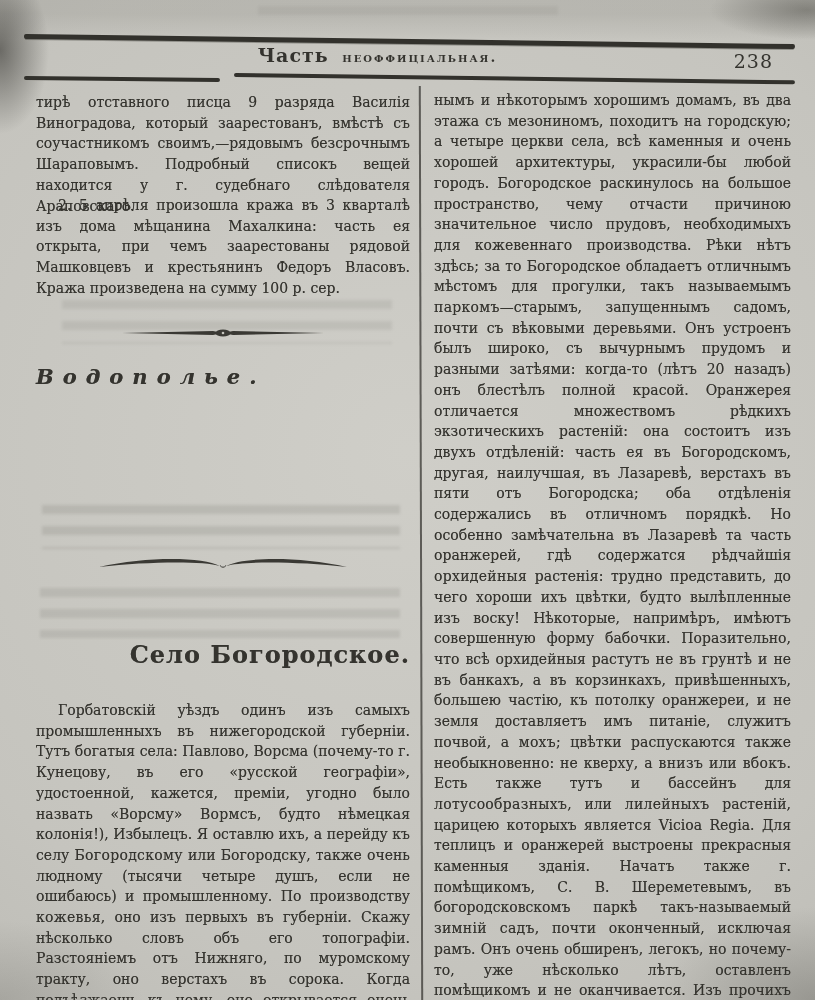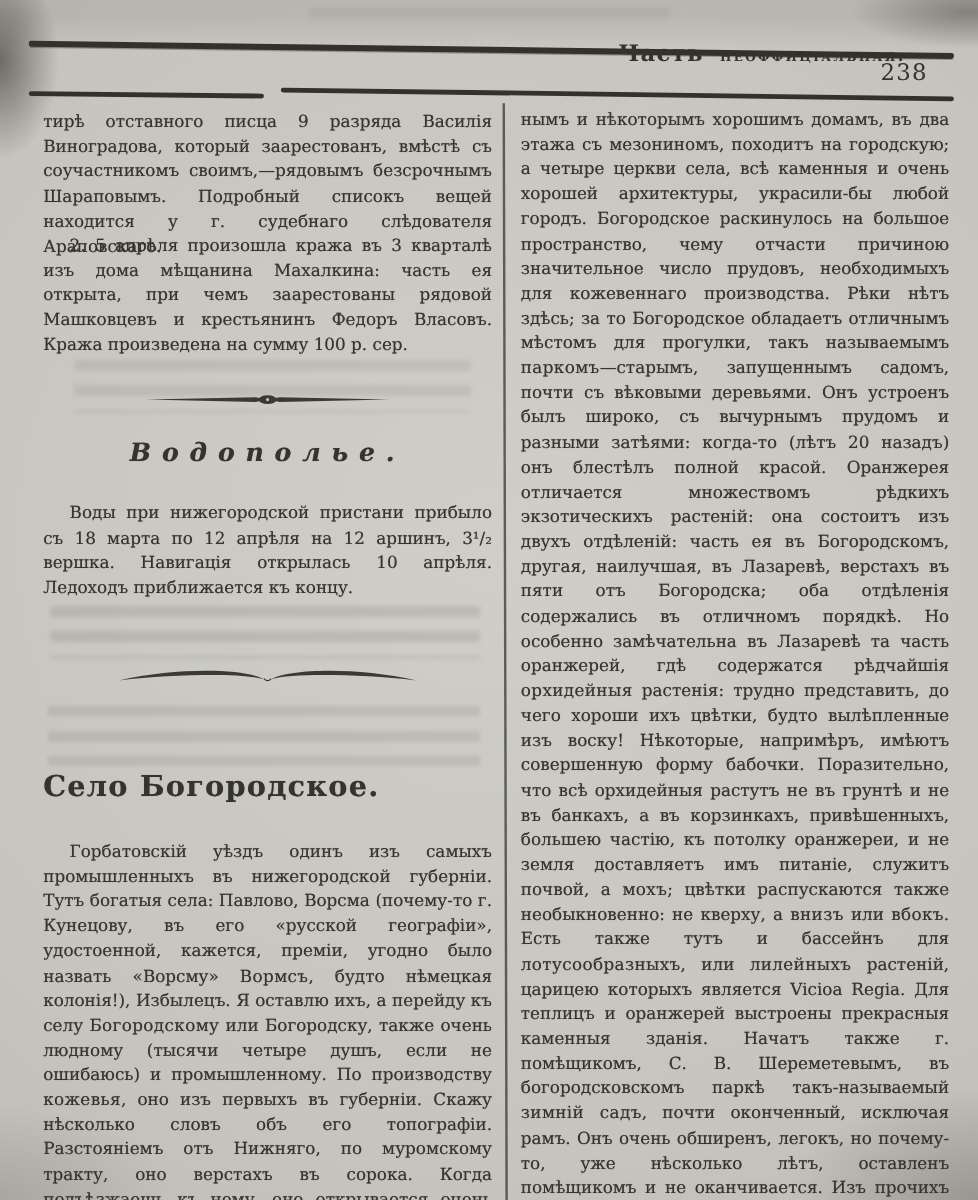--- a/index.html
+++ b/index.html
@@ -25,21 +25,21 @@
   .g2{left:42px;top:505px;width:358px;height:44px;opacity:.5;}
   .g3{left:40px;top:588px;width:360px;height:50px;opacity:.45;}
   .g4{left:258px;top:6px;width:300px;height:18px;opacity:.3;}
 
   .rule{position:absolute;background:#32312c;transform-origin:left center;border-radius:2px;}
   .rule-top{left:24px;right:20px;top:34px;height:5px;transform:rotate(0.75deg);
     box-shadow:0 2px 0 -1px rgba(50,49,44,0.35);}
   .rule-bot-a{left:24px;top:76px;width:196px;height:4px;transform:rotate(0.6deg);}
   .rule-bot-b{left:234px;right:20px;top:73px;height:4px;transform:rotate(0.75deg);}
 
-  .masthead{position:absolute;left:0;right:60px;top:34px;text-align:right;
+  .masthead{position:absolute;left:0;right:60px;top:44px;text-align:center;
     font-weight:bold;white-space:nowrap;}
   .mh-main{font-size:19px;letter-spacing:1px;}
   .mh-sub{font-size:14px;font-variant:small-caps;letter-spacing:2px;margin-left:8px;}
   .pageno{position:absolute;right:42px;top:50px;font-size:19px;letter-spacing:1px;}
 
   .colrule{position:absolute;left:420px;top:86px;bottom:-6px;width:2px;
     background:rgba(55,54,49,0.75);transform:rotate(-0.15deg);}
 
   .col{position:absolute;top:92px;}
   .col.left{left:36px;width:374px;height:908px;}
@@ -48,25 +48,25 @@
   .para{margin:0;font-size:14px;line-height:20.7px;text-align:justify;
     text-shadow:0 0 0.6px rgba(52,51,46,0.55);}
   .ind{text-indent:22px;}
   .it{letter-spacing:0.3px;}
 
   .lc-p1{position:absolute;top:0;left:0;right:0;}
   .lc-p2{position:absolute;top:103px;left:0;right:0;}
   .orn{position:absolute;left:0;right:0;text-align:center;}
   .orn1{top:230px;}
   .orn2{top:460px;}
-  .vodop{position:absolute;top:272px;left:0;right:0;margin:0;text-align:center;
+  .vodop{position:absolute;top:272px;left:0;right:0;margin:0;text-align:left;
     font-size:21px;font-weight:bold;font-style:italic;letter-spacing:9px;
     text-shadow:0 0 0.6px rgba(52,51,46,0.6);}
   .lc-p3{position:absolute;top:326px;left:0;right:0;}
-  .selo{position:absolute;top:548px;left:0;right:0;margin:0;text-align:left;
+  .selo{position:absolute;top:548px;left:0;right:0;margin:0;text-align:right;
     font-size:24px;font-weight:bold;letter-spacing:1px;
     text-shadow:0 0 0.6px rgba(52,51,46,0.6);}
   .lc-p4{position:absolute;top:608px;left:0;right:0;}
   svg{vertical-align:middle;}
 </style>
 </head>
 <body>
 
 <div class="page">
 
@@ -96,21 +96,20 @@
     <div class="orn orn1">
       <svg width="210" height="10" viewBox="0 0 210 10" aria-hidden="true">
         <path d="M4 5 L95 3.1 L105 5 L95 6.9 Z" fill="#3a3934"></path>
         <path d="M206 5 L115 3.1 L105 5 L115 6.9 Z" fill="#3a3934"></path>
         <ellipse cx="105" cy="5" rx="7.5" ry="3.6" fill="#3a3934"></ellipse>
         <circle cx="105" cy="5" r="1.3" fill="#c5c4be"></circle>
       </svg>
     </div>
 
     <h2 class="vodop">Водополье.</h2>
-    <p class="para ind lc-p3">Воды при нижегородской пристани прибыло съ 18 марта по 12 апрѣля на 12 аршинъ, 3¹/₂ вершка. Навигація открылась 10 апрѣля. Ледоходъ приближается къ концу.</p>
 
     <div class="orn orn2">
       <svg width="260" height="16" viewBox="0 0 260 16" aria-hidden="true">
         <path d="M6 12 C55 1 110 2 127 11 C110 6 55 6.5 6 12 Z" fill="#3a3934"></path>
         <path d="M254 12 C205 1 150 2 133 11 C150 6 205 6.5 254 12 Z" fill="#3a3934"></path>
         <path d="M127 10.5 q3 3.5 6 0" stroke="#3a3934" stroke-width="1" fill="none"></path>
       </svg>
     </div>
 
     <h1 class="selo">Село Богородское.</h1>

